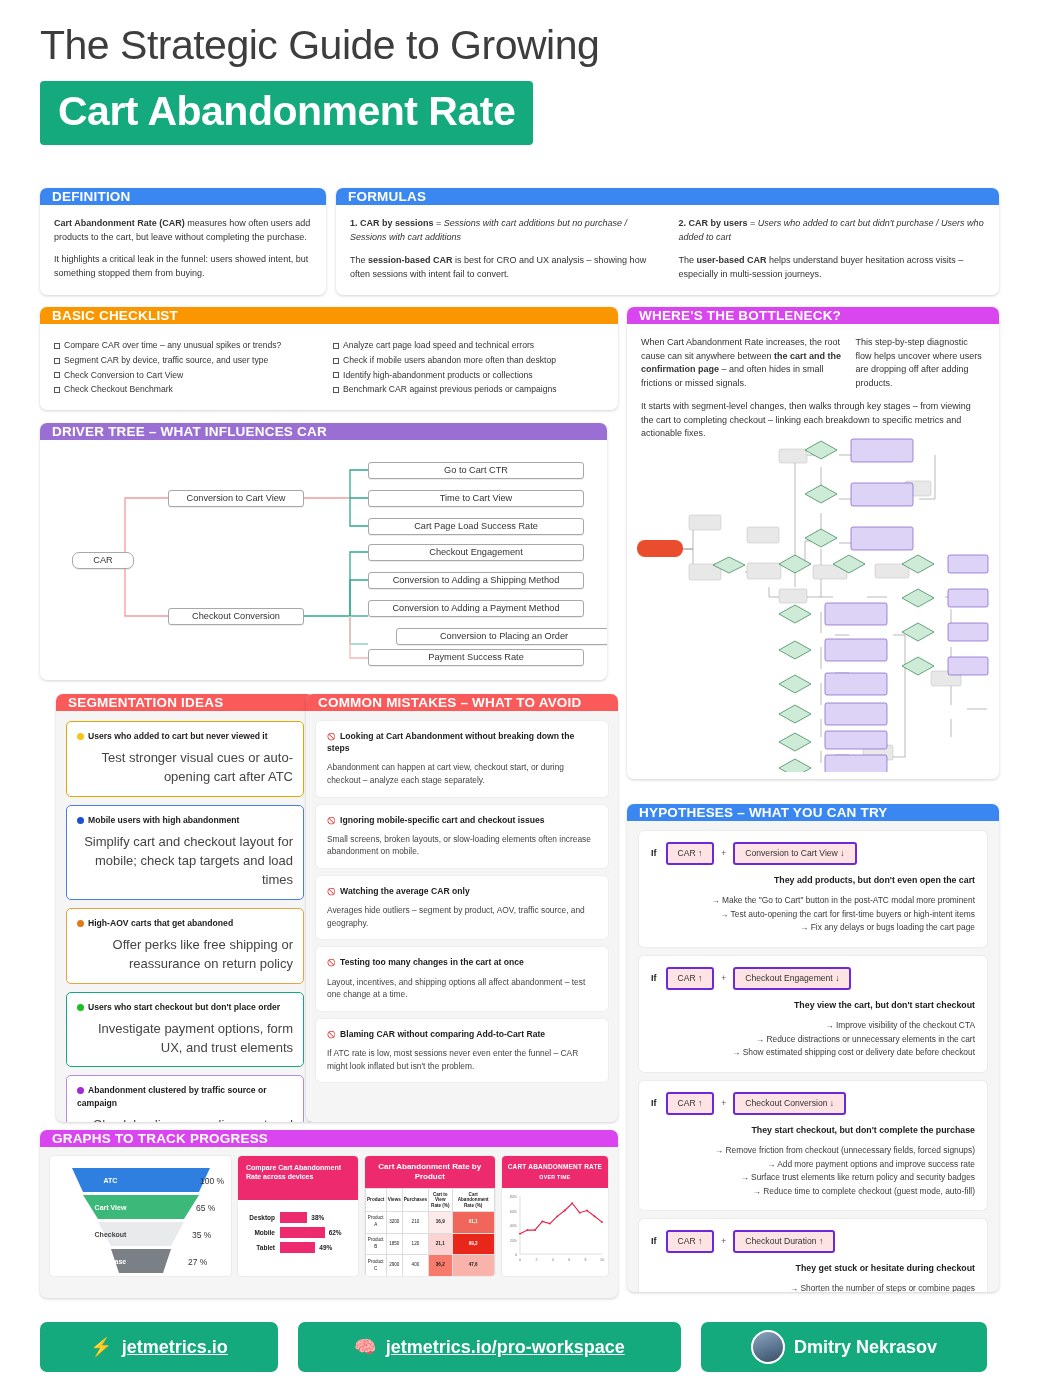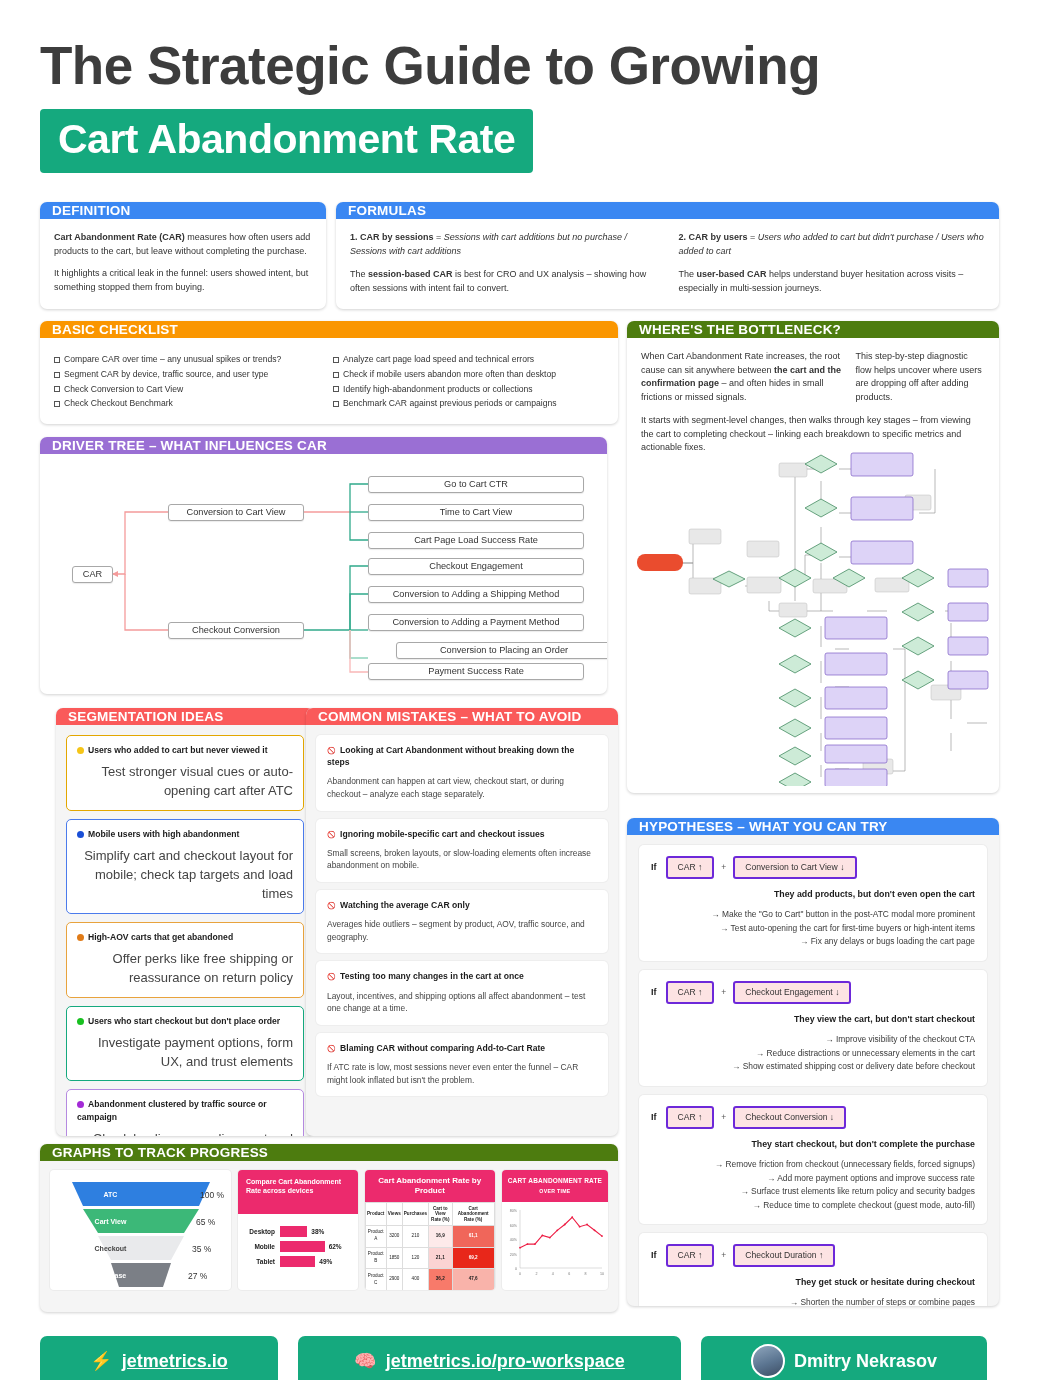--- a/index.html
+++ b/index.html
@@ -8,40 +8,40 @@
     background: #ffffff;
     font-family: "Liberation Sans", sans-serif;
     color: #333;
     position: relative;
     overflow: hidden;
   }
   .page { position: relative; width: 1039px; height: 1380px; padding: 0 40px; }
 
   
   .title-main {
-    font-size: 53px; font-weight: bold; color: #3d3d3d;
-    letter-spacing: -0.5px; margin-top: 36px; line-height: 1.15;
+    font-size: 41px; font-weight: normal; color: #3d3d3d;
+    letter-spacing: -0.5px; margin-top: 22px; line-height: 1.15;
   }
   .title-hl {
     display: inline-block; background: #15a97e; color: #fff;
     font-size: 41px; font-weight: bold; letter-spacing: -0.5px;
     padding: 7px 18px 10px 18px; margin-top: 12px; border-radius: 4px;
   }
 
   
   .card { background: #fff; border-radius: 7px; overflow: hidden;
           box-shadow: 0 1px 3px rgba(0,0,0,.18); position: absolute; }
   .card-head { color: #fff; font-size: 13.5px; font-weight: bold;
                letter-spacing: .2px; padding: 1px 12px; }
   .card-body { padding: 12px 14px; font-size: 9px; line-height: 1.5; color: #333; }
 
   .blue  { background: #3a87f2; }
   .orange{ background: #fa9600; }
   .purple{ background: #9a6fd4; }
-  .green { background: #4d7c0f; }
+  .green { background: #d946ef; }
   .red   { background: #fa5a5a; }
 
   
   #definition { left: 40px; top: 166px; width: 286px; height: 107px; }
   #formulas   { left: 336px; top: 166px; width: 663px; height: 107px; }
   .def-p { margin-bottom: 9px; }
   .formula-cols { display: flex; gap: 22px; }
   .formula-col { flex: 1; }
   .formula-col p { margin-bottom: 10px; }
   em { font-style: italic; }
@@ -235,21 +235,21 @@
             <path d="M300,196 L300,168"></path>
           </g>
           <g fill="none" stroke="#a6ddc9" stroke-width="1.3">
             <path d="M300,168 L300,196 L318,196"></path>
           </g>
           <path d="M300,168 L300,210 L318,210" fill="none" stroke="#f9b7b7" stroke-width="1.3"></path>
           <polygon points="62,112 68,109 68,115" fill="#f49b9b"></polygon>
           <polygon points="253,50 259,47 259,53" fill="#f49b9b" transform="translate(-6,0)"></polygon>
           <polygon points="253,168 259,165 259,171" fill="#2fa98a" transform="translate(-6,0)"></polygon>
         </svg>
-        <div class="tnode" style="left:22px;  top:104px; width:41px;">CAR</div>
+        <div class="tnode" style="left:22px;  top:104px; width:62px;border-radius:7px;">CAR</div>
         <div class="tnode" style="left:118px; top:42px;  width:136px;">Conversion to Cart View</div>
         <div class="tnode" style="left:118px; top:160px; width:136px;">Checkout Conversion</div>
         <div class="tnode" style="left:318px; top:14px;  width:216px;">Go to Cart CTR</div>
         <div class="tnode" style="left:318px; top:42px;  width:216px;">Time to Cart View</div>
         <div class="tnode" style="left:318px; top:70px;  width:216px;">Cart Page Load Success Rate</div>
         <div class="tnode" style="left:318px; top:96px;  width:216px;">Checkout Engagement</div>
         <div class="tnode" style="left:318px; top:124px; width:216px;">Conversion to Adding a Shipping Method</div>
         <div class="tnode" style="left:318px; top:152px; width:216px;">Conversion to Adding a Payment Method</div>
         <div class="tnode" style="left:318px; top:180px; width:216px;margin-left:28px;">Conversion to Placing an Order</div>
         <div class="tnode" style="left:318px; top:201px; width:216px;">Payment Success Rate</div>

